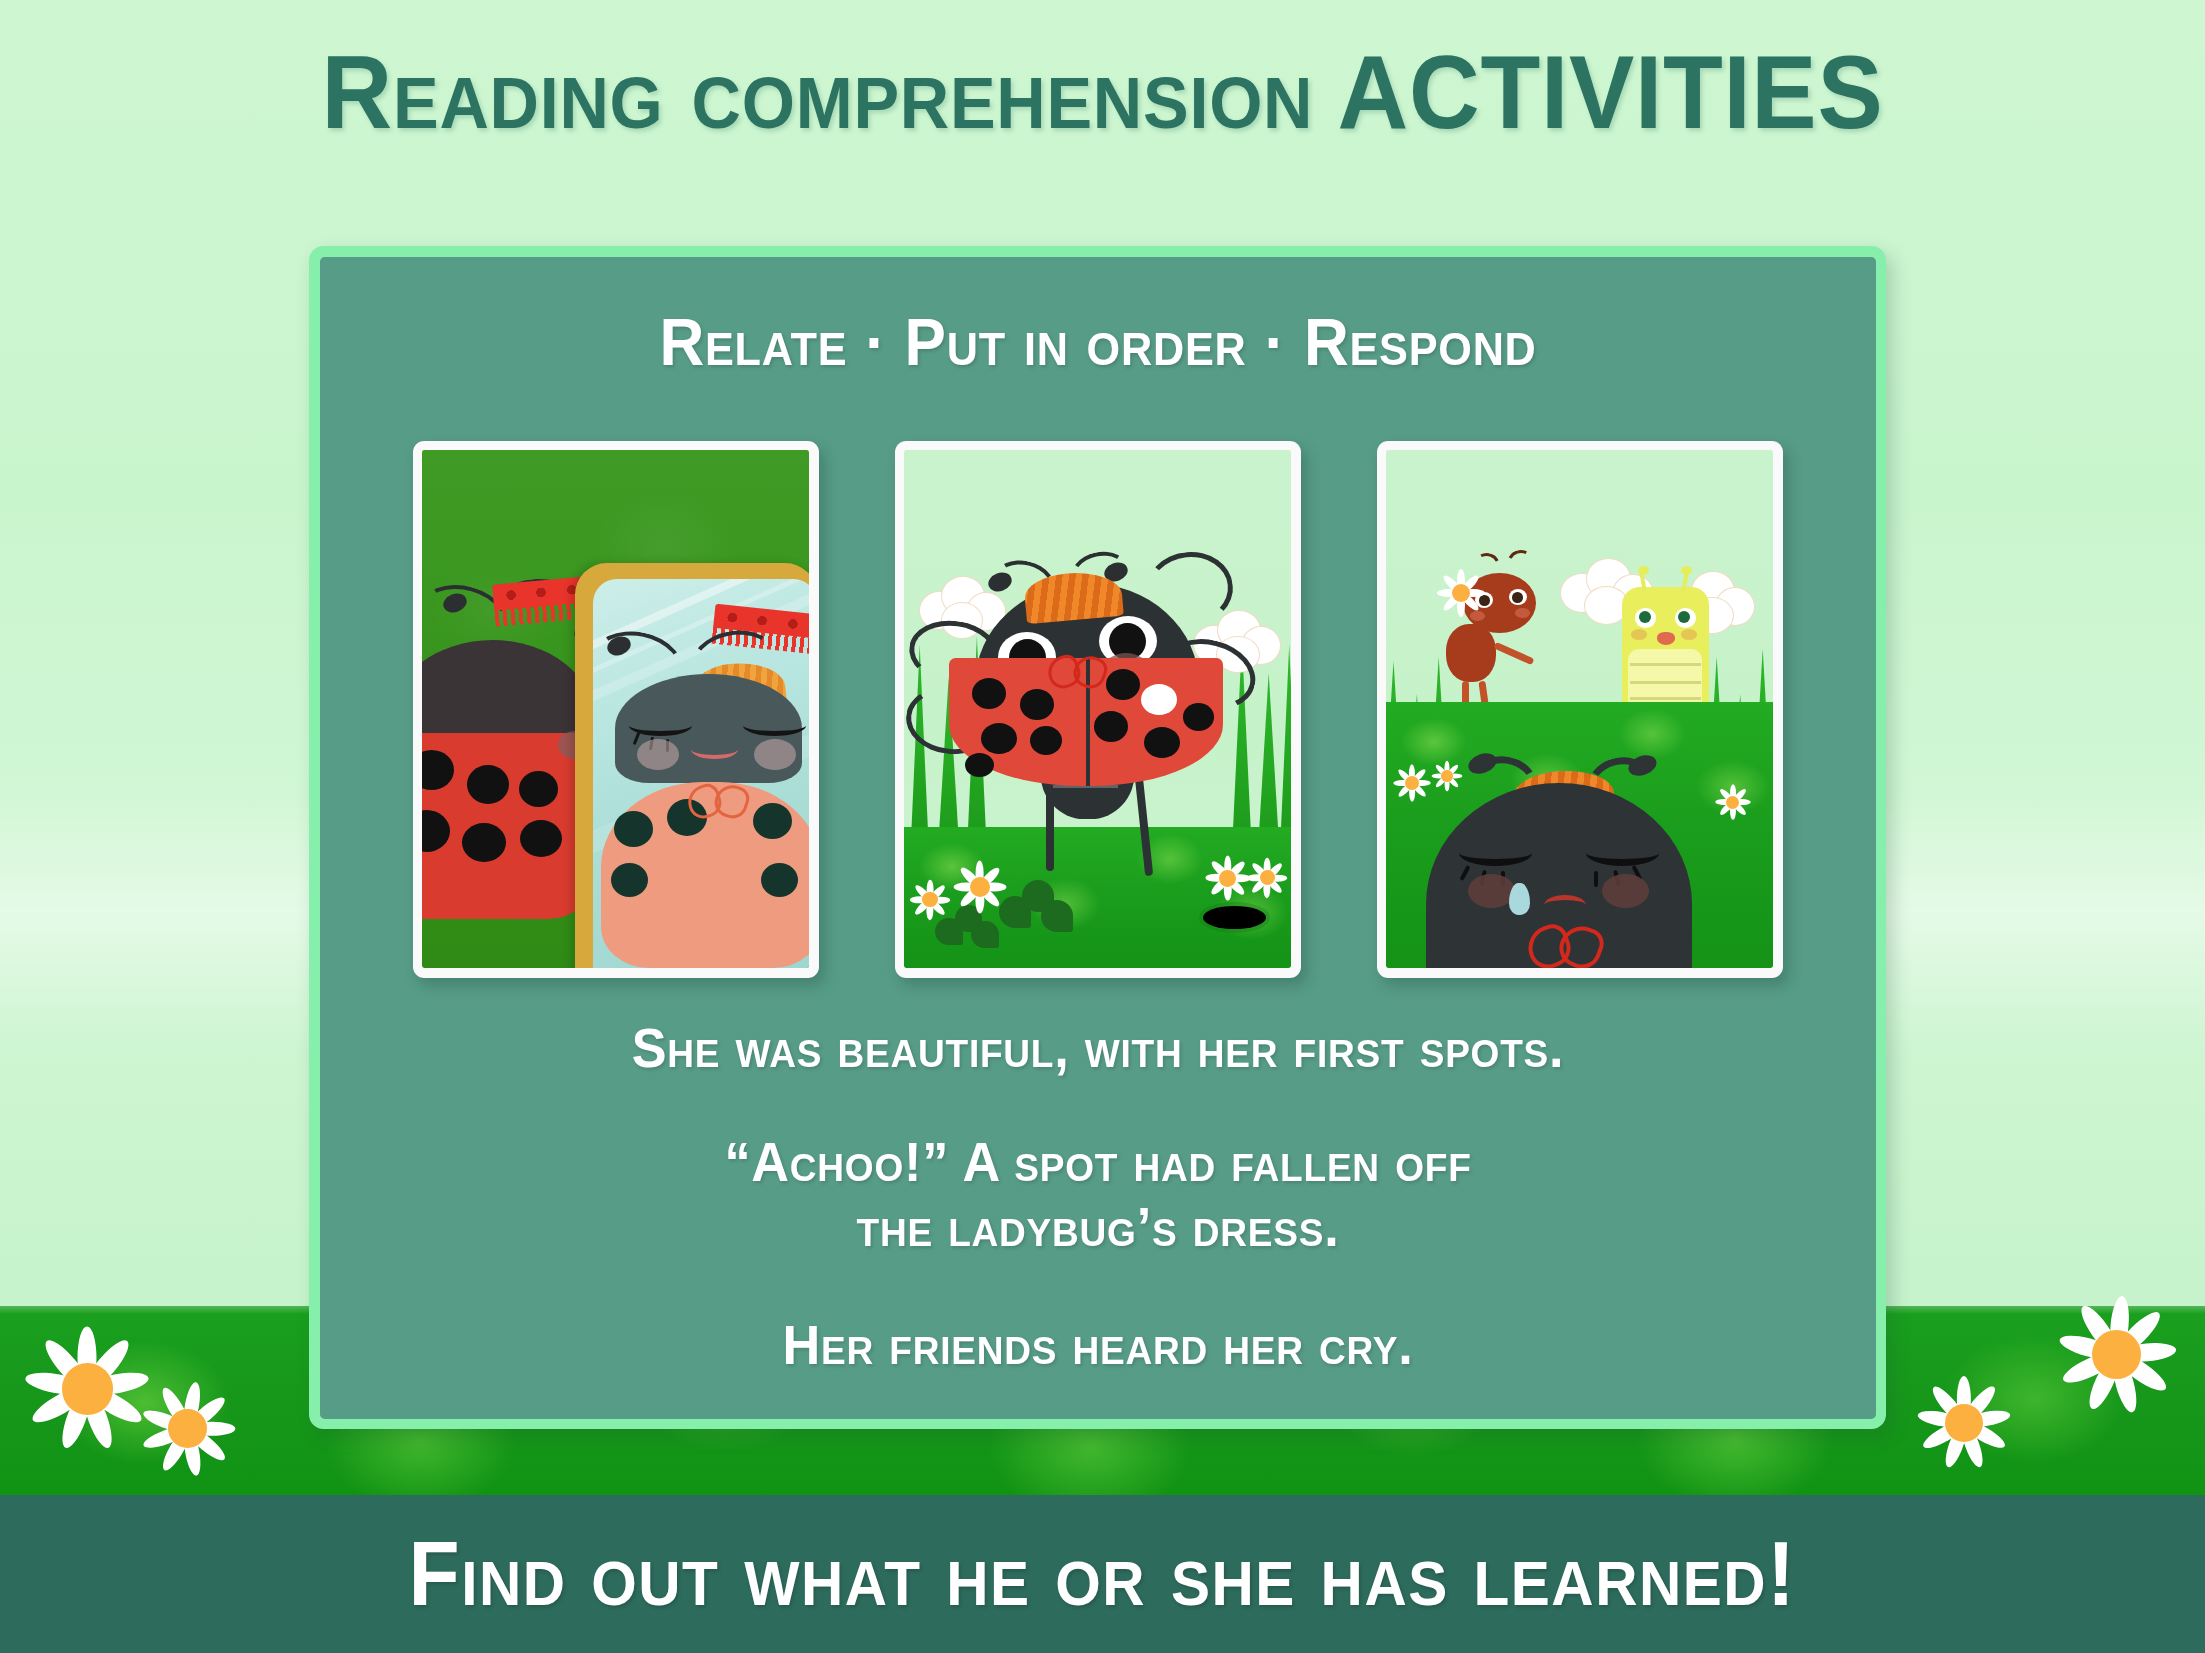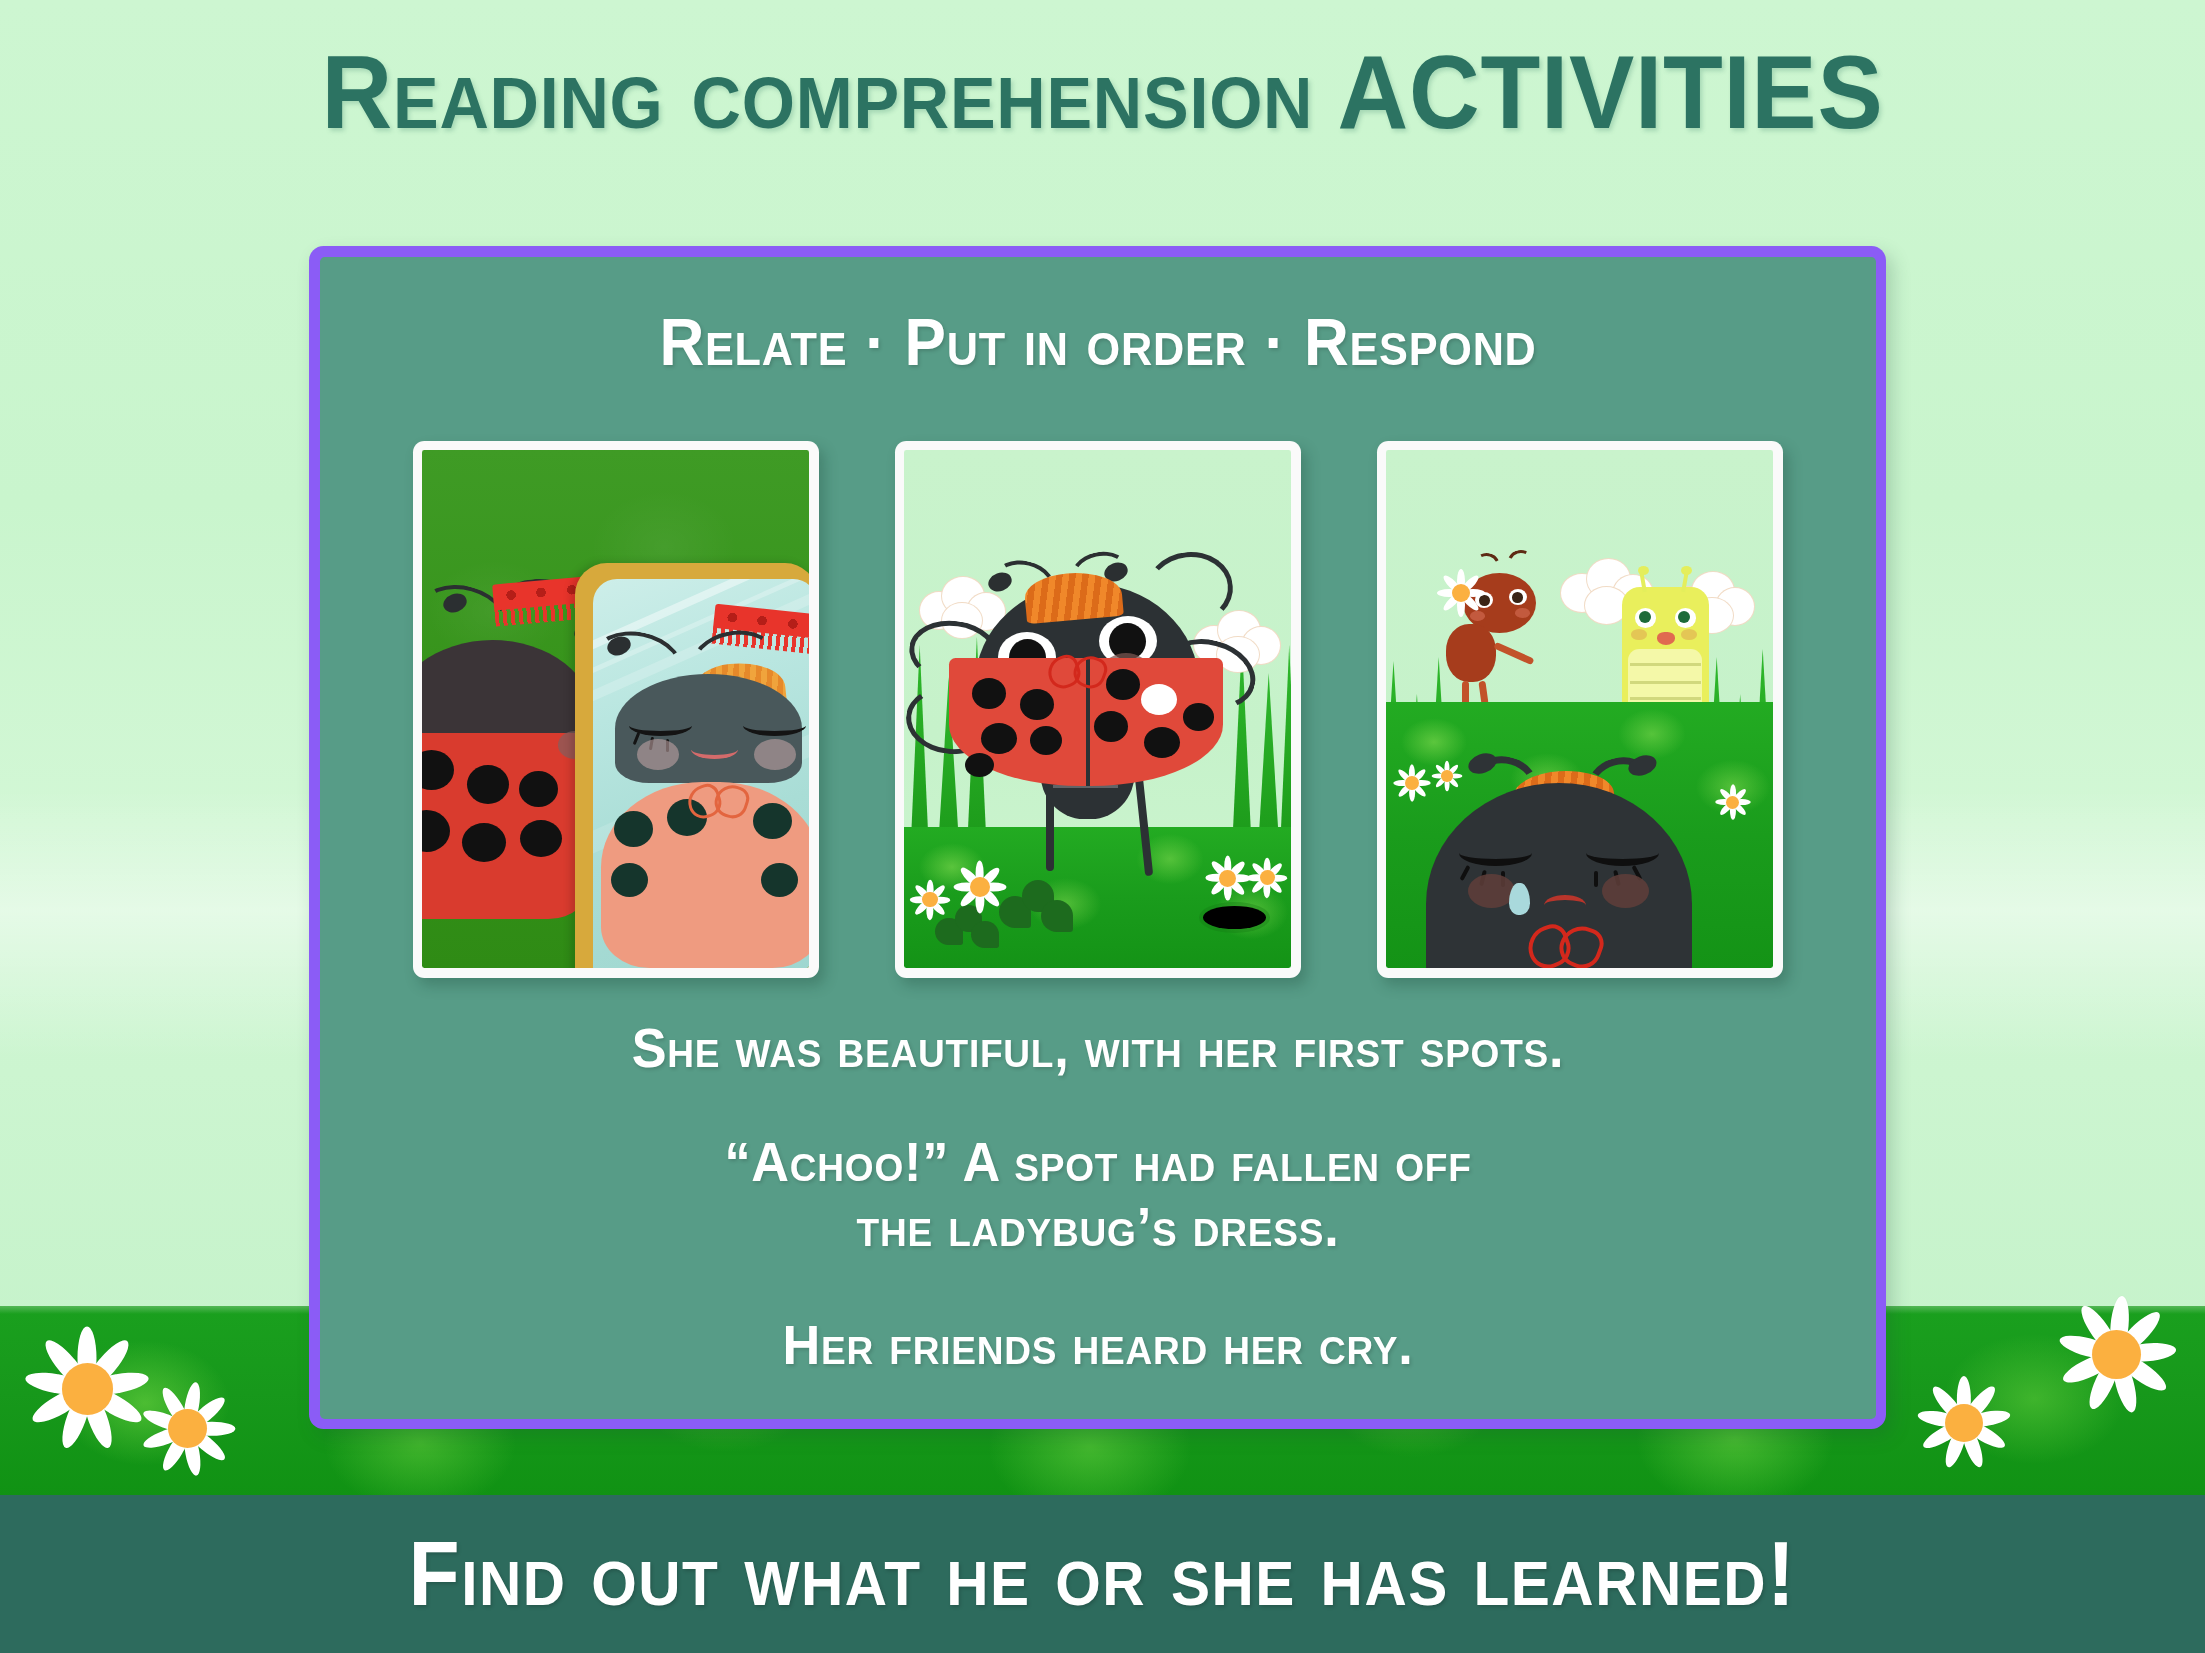--- a/index.html
+++ b/index.html
@@ -87,21 +87,21 @@
     transform: scaleX(0.95);
     text-shadow: 2.4px 3.2px 4.8px rgba(80,150,120,.30);
     white-space:nowrap;
   }
 
   
   .card {
     position:absolute;
     left:309px; top:246px;
     width:1577px; height:1183px;
-    background:#8b5cf6;
+    background:#86efac;
     border-radius:14.5px;
     padding:10.5px;
     box-shadow: 6.5px 8px 18px rgba(30,80,60,.22);
   }
   .card-inner {
     width:100%; height:100%;
     background:#579c87;
     border-radius:4.8px;
     position:relative;
   }

